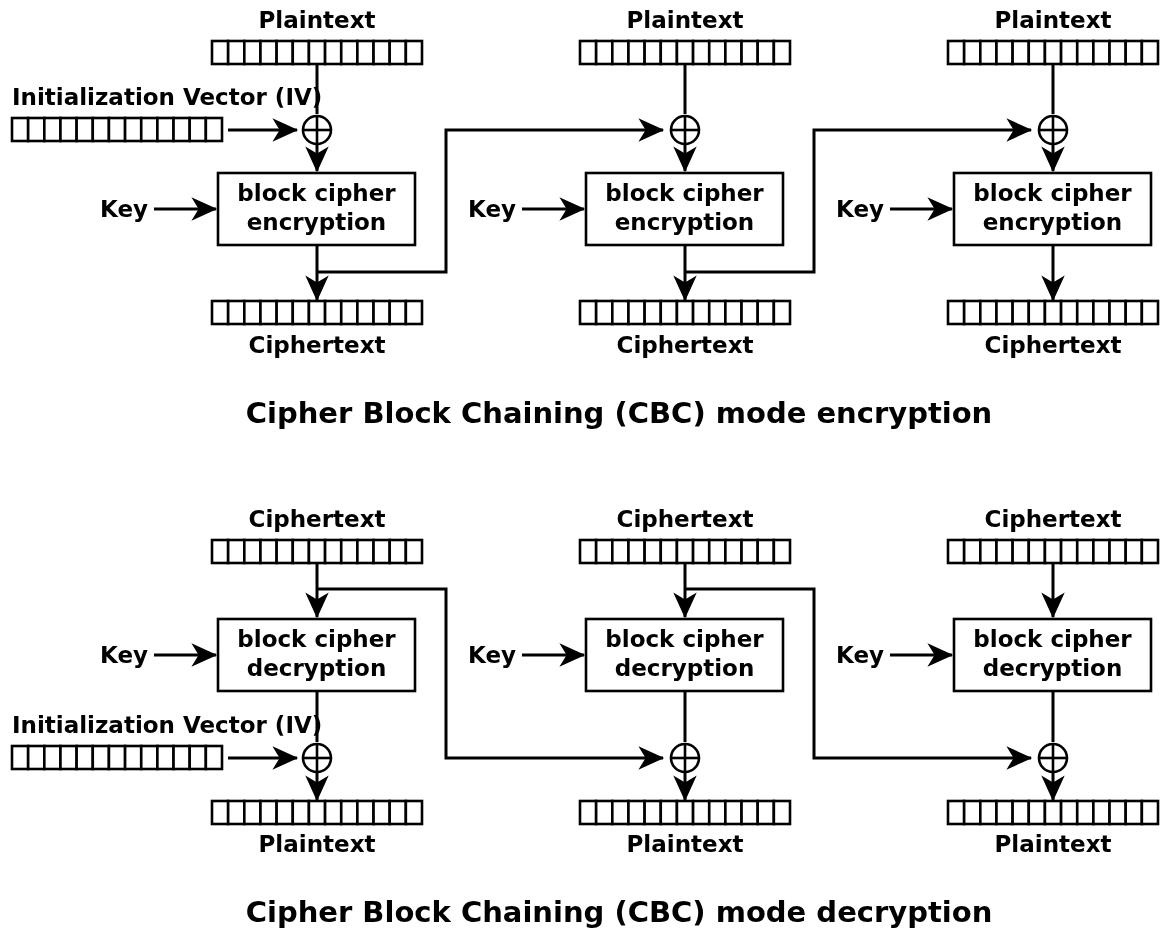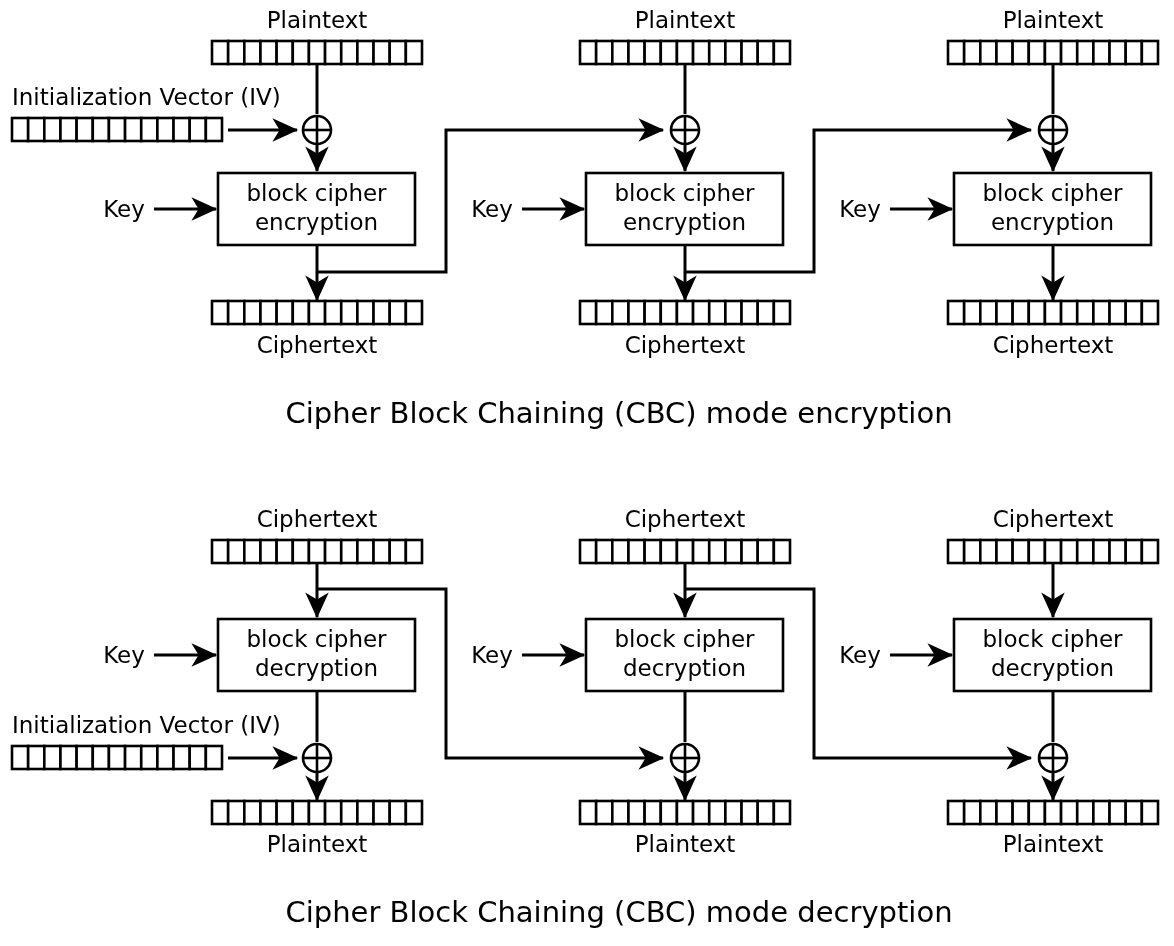--- a/index.html
+++ b/index.html
@@ -11,20 +11,21 @@
     width: 1174px;
     height: 946px;
     font-family: "DejaVu Sans", "Liberation Sans", sans-serif;
     color: #000000;
     overflow: hidden;
   }
   #diagram-root {
     position: relative;
     width: 1174px;
     height: 946px;
+    font-weight: bold;
   }
   svg#cbc-svg {
     display: block;
     width: 1174px;
     height: 946px;
   }
   .wire {
     stroke: #000000;
     stroke-width: 3;
     fill: none;

